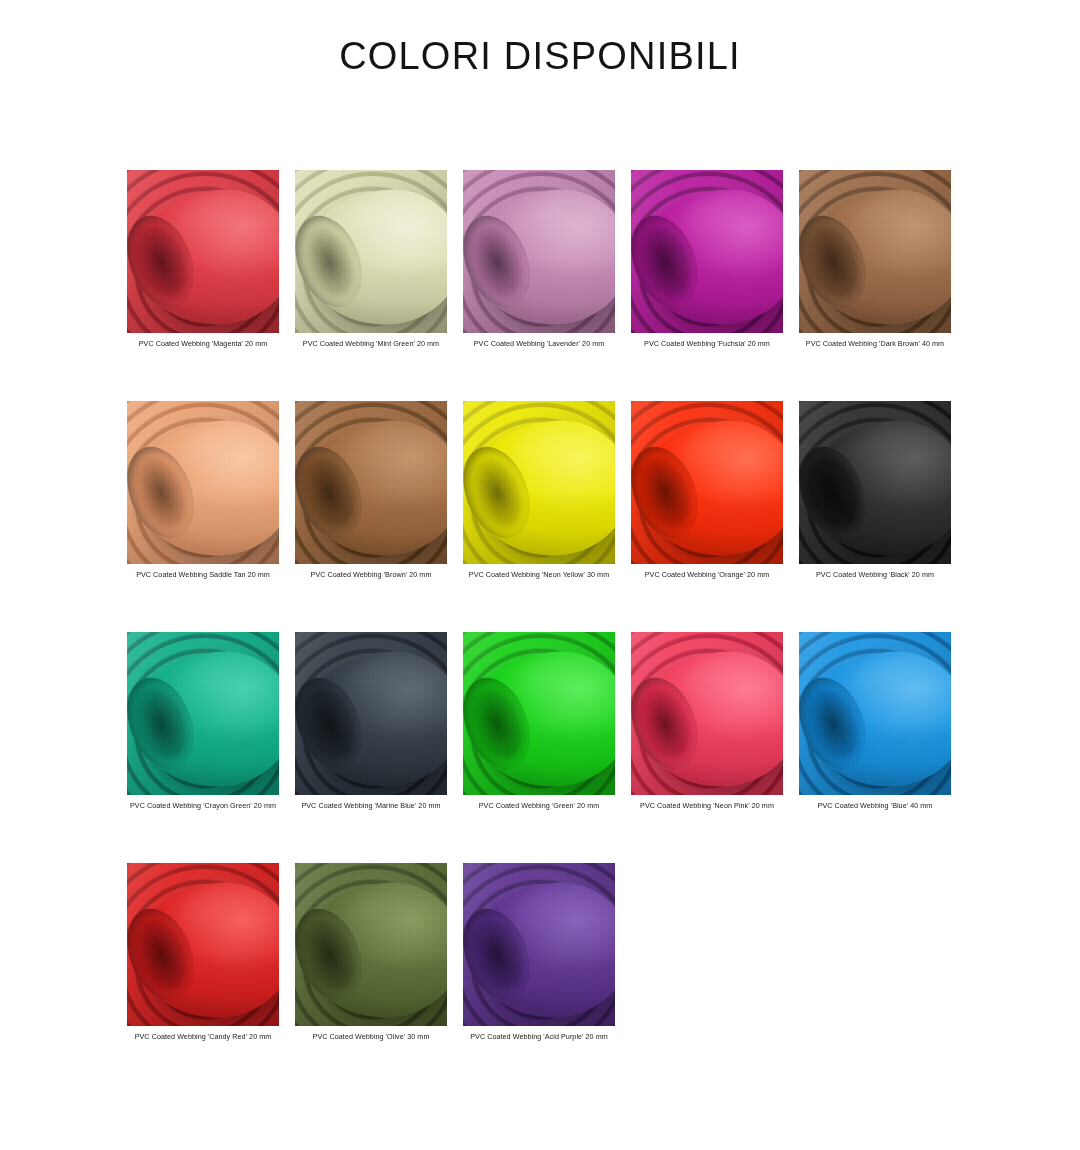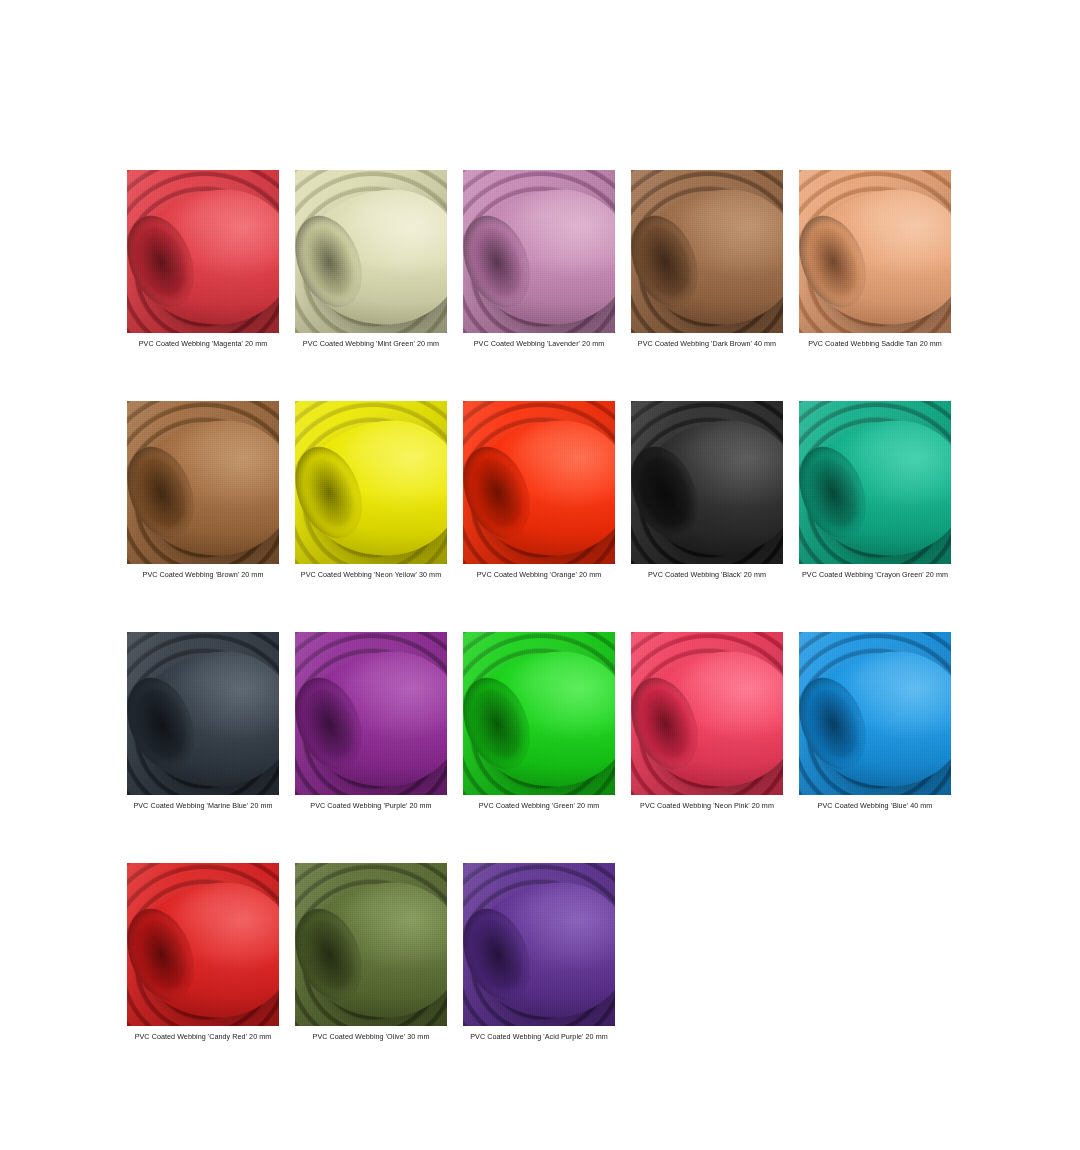--- a/index.html
+++ b/index.html
@@ -155,20 +155,21 @@
     font-family: "Liberation Sans", sans-serif;
     white-space: nowrap;
     letter-spacing: 0.05px;
   }
 </style>
 </head>
 <body>
 
 <div class="page">
 
+  <h1 class="page-title">COLORI DISPONIBILI</h1>
 
   <div class="grid">
       <div class="swatch-cell">
         <div class="swatch-img" style="background: rgb(224, 58, 68);">
           <div class="rings" style="background: repeating-radial-gradient(circle, rgb(224, 58, 68) 0px, rgb(224, 58, 68) 5px, rgb(169, 33, 44) 6px, rgb(169, 33, 44) 9px, rgb(224, 58, 68) 11px, rgb(224, 58, 68) 15px);"></div>
           <div class="rings-shade"></div>
           <div class="strap" style="background: radial-gradient(110% 92% at 72% 30%, rgb(242, 103, 110) 0%, rgb(224, 58, 68) 42%, rgb(224, 58, 68) 62%, rgb(169, 33, 44) 100%); box-shadow: rgba(0, 0, 0, 0.22) 0px 6px 16px;"></div>
           <div class="strap-hl" style="background: radial-gradient(closest-side, rgb(242, 103, 110) 0%, rgba(255, 255, 255, 0) 100%); opacity: 0.55;"></div>
           <div class="loop-hole" style="background: radial-gradient(closest-side, rgb(169, 33, 44) 0%, rgb(176, 37, 49) 70%, rgb(224, 58, 68) 100%); box-shadow: rgba(0, 0, 0, 0.45) 3px 4px 10px inset;">
             <div class="loop-hole-inner" style="background: radial-gradient(closest-side, rgba(0, 0, 0, 0.42) 0%, rgba(0, 0, 0, 0.12) 70%, rgba(0, 0, 0, 0) 100%);"></div>
@@ -200,20 +201,34 @@
           <div class="strap-hl" style="background: radial-gradient(closest-side, rgb(220, 174, 203) 0%, rgba(255, 255, 255, 0) 100%); opacity: 0.55;"></div>
           <div class="loop-hole" style="background: radial-gradient(closest-side, rgb(154, 93, 139) 0%, rgb(169, 107, 153) 70%, rgb(196, 135, 179) 100%); box-shadow: rgba(0, 0, 0, 0.45) 3px 4px 10px inset;">
             <div class="loop-hole-inner" style="background: radial-gradient(closest-side, rgba(0, 0, 0, 0.42) 0%, rgba(0, 0, 0, 0.12) 70%, rgba(0, 0, 0, 0) 100%);"></div>
           </div>
           <div class="weave"></div>
           <div class="vignette"></div>
         </div>
         <div class="caption">PVC Coated Webbing 'Lavender' 20 mm</div>
       </div>
       <div class="swatch-cell">
+        <div class="swatch-img" style="background: rgb(184, 26, 158);">
+          <div class="rings" style="background: repeating-radial-gradient(circle, rgb(184, 26, 158) 0px, rgb(184, 26, 158) 5px, rgb(125, 15, 108) 6px, rgb(125, 15, 108) 9px, rgb(184, 26, 158) 11px, rgb(184, 26, 158) 15px);"></div>
+          <div class="rings-shade"></div>
+          <div class="strap" style="background: radial-gradient(110% 92% at 72% 30%, rgb(215, 76, 190) 0%, rgb(184, 26, 158) 42%, rgb(184, 26, 158) 62%, rgb(125, 15, 108) 100%); box-shadow: rgba(0, 0, 0, 0.22) 0px 6px 16px;"></div>
+          <div class="strap-hl" style="background: radial-gradient(closest-side, rgb(215, 76, 190) 0%, rgba(255, 255, 255, 0) 100%); opacity: 0.55;"></div>
+          <div class="loop-hole" style="background: radial-gradient(closest-side, rgb(125, 15, 108) 0%, rgb(138, 19, 119) 70%, rgb(184, 26, 158) 100%); box-shadow: rgba(0, 0, 0, 0.45) 3px 4px 10px inset;">
+            <div class="loop-hole-inner" style="background: radial-gradient(closest-side, rgba(0, 0, 0, 0.42) 0%, rgba(0, 0, 0, 0.12) 70%, rgba(0, 0, 0, 0) 100%);"></div>
+          </div>
+          <div class="weave"></div>
+          <div class="vignette"></div>
+        </div>
+        <div class="caption">PVC Coated Webbing 'Fuchsia' 20 mm</div>
+      </div>
+      <div class="swatch-cell">
         <div class="swatch-img" style="background: rgb(154, 106, 70);">
           <div class="rings" style="background: repeating-radial-gradient(circle, rgb(154, 106, 70) 0px, rgb(154, 106, 70) 5px, rgb(107, 69, 42) 6px, rgb(107, 69, 42) 9px, rgb(154, 106, 70) 11px, rgb(154, 106, 70) 15px);"></div>
           <div class="rings-shade"></div>
           <div class="strap" style="background: radial-gradient(110% 92% at 72% 30%, rgb(185, 138, 99) 0%, rgb(154, 106, 70) 42%, rgb(154, 106, 70) 62%, rgb(107, 69, 42) 100%); box-shadow: rgba(0, 0, 0, 0.22) 0px 6px 16px;"></div>
           <div class="strap-hl" style="background: radial-gradient(closest-side, rgb(185, 138, 99) 0%, rgba(255, 255, 255, 0) 100%); opacity: 0.55;"></div>
           <div class="loop-hole" style="background: radial-gradient(closest-side, rgb(107, 69, 42) 0%, rgb(113, 75, 47) 70%, rgb(154, 106, 70) 100%); box-shadow: rgba(0, 0, 0, 0.45) 3px 4px 10px inset;">
             <div class="loop-hole-inner" style="background: radial-gradient(closest-side, rgba(0, 0, 0, 0.42) 0%, rgba(0, 0, 0, 0.12) 70%, rgba(0, 0, 0, 0) 100%);"></div>
           </div>
           <div class="weave"></div>
           <div class="vignette"></div>
@@ -312,34 +327,20 @@
           <div class="strap-hl" style="background: radial-gradient(closest-side, rgb(78, 90, 102) 0%, rgba(255, 255, 255, 0) 100%); opacity: 0.55;"></div>
           <div class="loop-hole" style="background: radial-gradient(closest-side, rgb(27, 33, 41) 0%, rgb(31, 38, 46) 70%, rgb(49, 58, 68) 100%); box-shadow: rgba(0, 0, 0, 0.45) 3px 4px 10px inset;">
             <div class="loop-hole-inner" style="background: radial-gradient(closest-side, rgba(0, 0, 0, 0.42) 0%, rgba(0, 0, 0, 0.12) 70%, rgba(0, 0, 0, 0) 100%);"></div>
           </div>
           <div class="weave"></div>
           <div class="vignette"></div>
         </div>
         <div class="caption">PVC Coated Webbing 'Marine Blue' 20 mm</div>
       </div>
       <div class="swatch-cell">
-        <div class="swatch-img" style="background: rgb(143, 42, 149);">
-          <div class="rings" style="background: repeating-radial-gradient(circle, rgb(143, 42, 149) 0px, rgb(143, 42, 149) 5px, rgb(99, 27, 105) 6px, rgb(99, 27, 105) 9px, rgb(143, 42, 149) 11px, rgb(143, 42, 149) 15px);"></div>
-          <div class="rings-shade"></div>
-          <div class="strap" style="background: radial-gradient(110% 92% at 72% 30%, rgb(171, 80, 177) 0%, rgb(143, 42, 149) 42%, rgb(143, 42, 149) 62%, rgb(99, 27, 105) 100%); box-shadow: rgba(0, 0, 0, 0.22) 0px 6px 16px;"></div>
-          <div class="strap-hl" style="background: radial-gradient(closest-side, rgb(171, 80, 177) 0%, rgba(255, 255, 255, 0) 100%); opacity: 0.55;"></div>
-          <div class="loop-hole" style="background: radial-gradient(closest-side, rgb(99, 27, 105) 0%, rgb(110, 31, 116) 70%, rgb(143, 42, 149) 100%); box-shadow: rgba(0, 0, 0, 0.45) 3px 4px 10px inset;">
-            <div class="loop-hole-inner" style="background: radial-gradient(closest-side, rgba(0, 0, 0, 0.42) 0%, rgba(0, 0, 0, 0.12) 70%, rgba(0, 0, 0, 0) 100%);"></div>
-          </div>
-          <div class="weave"></div>
-          <div class="vignette"></div>
-        </div>
-        <div class="caption">PVC Coated Webbing 'Purple' 20 mm</div>
-      </div>
-      <div class="swatch-cell">
         <div class="swatch-img" style="background: rgb(22, 208, 22);">
           <div class="rings" style="background: repeating-radial-gradient(circle, rgb(22, 208, 22) 0px, rgb(22, 208, 22) 5px, rgb(13, 156, 13) 6px, rgb(13, 156, 13) 9px, rgb(22, 208, 22) 11px, rgb(22, 208, 22) 15px);"></div>
           <div class="rings-shade"></div>
           <div class="strap" style="background: radial-gradient(110% 92% at 72% 30%, rgb(77, 237, 77) 0%, rgb(22, 208, 22) 42%, rgb(22, 208, 22) 62%, rgb(13, 156, 13) 100%); box-shadow: rgba(0, 0, 0, 0.22) 0px 6px 16px;"></div>
           <div class="strap-hl" style="background: radial-gradient(closest-side, rgb(77, 237, 77) 0%, rgba(255, 255, 255, 0) 100%); opacity: 0.55;"></div>
           <div class="loop-hole" style="background: radial-gradient(closest-side, rgb(13, 156, 13) 0%, rgb(15, 159, 15) 70%, rgb(22, 208, 22) 100%); box-shadow: rgba(0, 0, 0, 0.45) 3px 4px 10px inset;">
             <div class="loop-hole-inner" style="background: radial-gradient(closest-side, rgba(0, 0, 0, 0.42) 0%, rgba(0, 0, 0, 0.12) 70%, rgba(0, 0, 0, 0) 100%);"></div>
           </div>
           <div class="weave"></div>
           <div class="vignette"></div>

